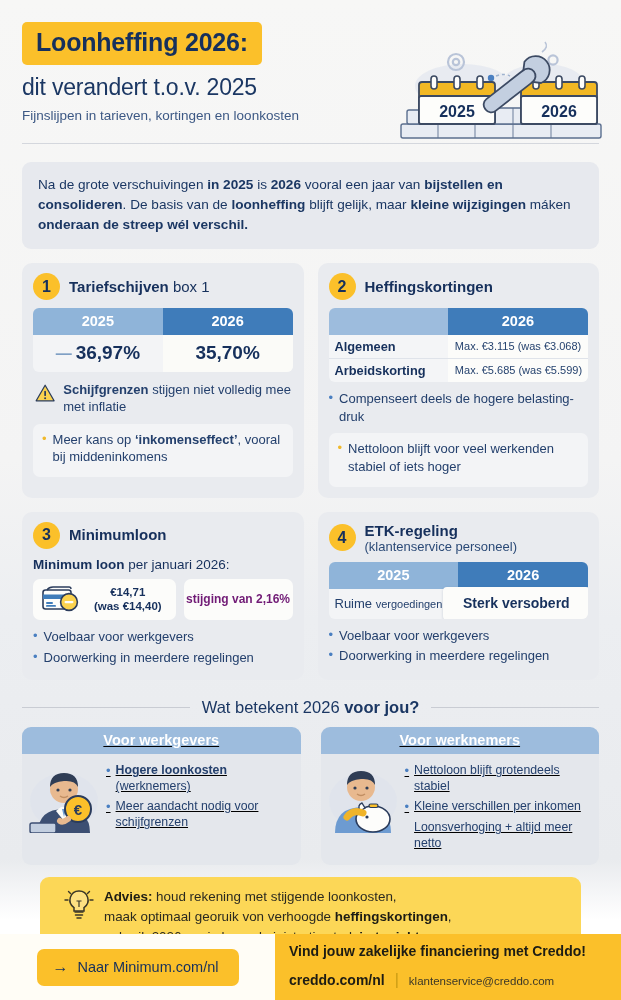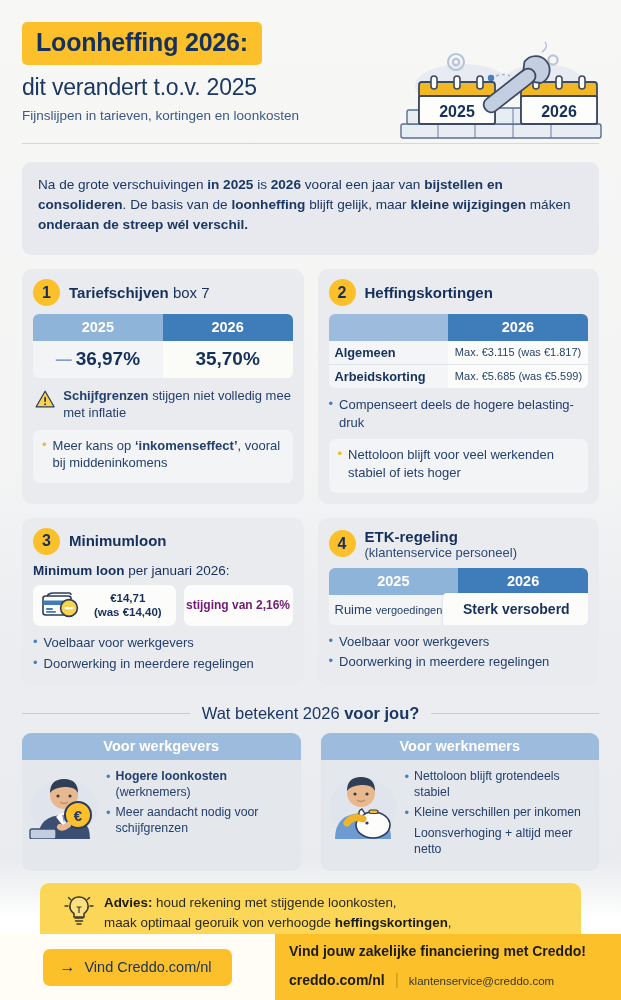--- a/index.html
+++ b/index.html
@@ -39,21 +39,21 @@
     position:absolute; left: 22px; right: 22px; bottom: 8px;
     height: 1px; background: #d4d7dd;
   }
   .hero { position: absolute; right: 10px; top: 38px; width: 218px; height: 104px; }
 
   
   .intro {
     margin: 10px 22px 0 22px;
     background: #e7e9ee;
     border-radius: 9px;
-    padding: 13px 16px 20px 16px;
+    padding: 13px 16px 14px 16px;
     color: #1b3763;
     font-size: 13.6px; line-height: 1.48;
   }
   .intro b { font-weight: 700; }
 
   
   .grid {
     margin: 14px 22px 0 22px;
     display: grid; grid-template-columns: 1fr 1fr; gap: 14px;
   }
@@ -156,21 +156,21 @@
     font-size: 14px; font-weight: 700; color: #16305c;
   }
 
   
   .sect { margin: 18px 22px 0 22px; display: flex; align-items: center; gap: 12px; }
   .sect .line { flex: 1; height: 1px; background: #c9ccd3; }
   .sect h2 { font-size: 16.5px; color: #1b3763; font-weight: 400; white-space: nowrap; }
   .sect h2 b { font-weight: 700; }
 
   
-  .aud { margin: 10px 22px 0 22px; display: grid; grid-template-columns: 1fr 1fr; gap: 20px; }
+  .aud { margin: 10px 22px 0 22px; display: grid; grid-template-columns: 1fr 1fr; gap: 20px; text-decoration: underline; }
   .aud-card { background: #e4e7ec; border-radius: 9px; overflow: hidden; }
   .aud-head {
     background: #9dbcdd; color: #fff; font-weight: 700; font-size: 14.5px;
     text-align: center; padding: 5px 0 6px 0;
   }
   .aud-body { display: flex; gap: 6px; padding: 7px 8px 9px 6px; }
   .aud-art { flex: 0 0 72px; height: 72px; }
   .aud-list { flex: 1; padding-top: 2px; }
   .aud-li { display: flex; gap: 5px; font-size: 12.3px; color: #24406d; line-height: 1.3; margin-bottom: 4px; }
   .aud-li b { font-weight: 700; }
@@ -272,21 +272,21 @@
   <div class="intro">
     <span>Na de grote verschuivingen </span><b>in 2025</b><span> is </span><b>2026</b><span> vooral een jaar van </span><b>bijstellen en consolideren</b><span>. De basis van de </span><b>loonheffing</b><span> blijft gelijk, maar </span><b>kleine wijzigingen</b><span> máken </span><b>onderaan de streep wél verschil.</b>
   </div>
 
   <div class="grid">
 
     <div class="card">
       <div class="card-head">
         <div class="badge-num">1</div>
         <div class="card-title">
-          <span>Tariefschijven</span><span class="light"> box 7</span>
+          <span>Tariefschijven</span><span class="light"> box 1</span>
         </div>
       </div>
       <div class="ytable">
         <div class="yhead">
           <div class="yh y25">2025</div>
           <div class="yh y26">2026</div>
         </div>
         <div class="ybody">
           <div class="yc">
             <span class="dash">—</span><span class="pct">36,97%</span>
@@ -319,21 +319,21 @@
         <div class="badge-num">2</div>
         <div class="card-title">Heffingskortingen</div>
       </div>
       <div class="ktable">
         <div class="khead">
           <div class="kh-empty"></div>
           <div class="kh-year">2026</div>
         </div>
         <div class="krow">
           <div class="kname">Algemeen</div>
-          <div class="kval">Max. €3.115 (was €1.817)</div>
+          <div class="kval">Max. €3.115 (was €3.068)</div>
         </div>
         <div class="krow">
           <div class="kname">Arbeidskorting</div>
           <div class="kval">Max. €5.685 (was €5.599)</div>
         </div>
       </div>
       <div class="blist">
         <div class="bl">
           <span class="dot">•</span>
           <div>Compenseert deels de hogere belasting-druk</div>
@@ -506,21 +506,21 @@
       <span>gebruik 2026 om je loonadministratie strak </span><b>in te richten</b>
     </div>
   </div>
 
   <div class="note">2026 is een overgangsjaar. De grote hervormingen komen pas in 2027.</div>
 
   <div class="footer">
     <div class="foot-left">
       <button class="cta">
         <span class="arw">→</span>
-        <span>Vind Creddo.com/nl</span>
+        <span>Naar Minimum.com/nl</span>
       </button>
     </div>
     <div class="foot-right">
       <div class="foot-h">Vind jouw zakelijke financiering met Creddo!</div>
       <div class="foot-links">
         <span class="foot-url">creddo.com/nl</span>
         <span class="foot-sep">|</span>
         <span class="foot-mail">klantenservice@creddo.com</span>
       </div>
     </div>

